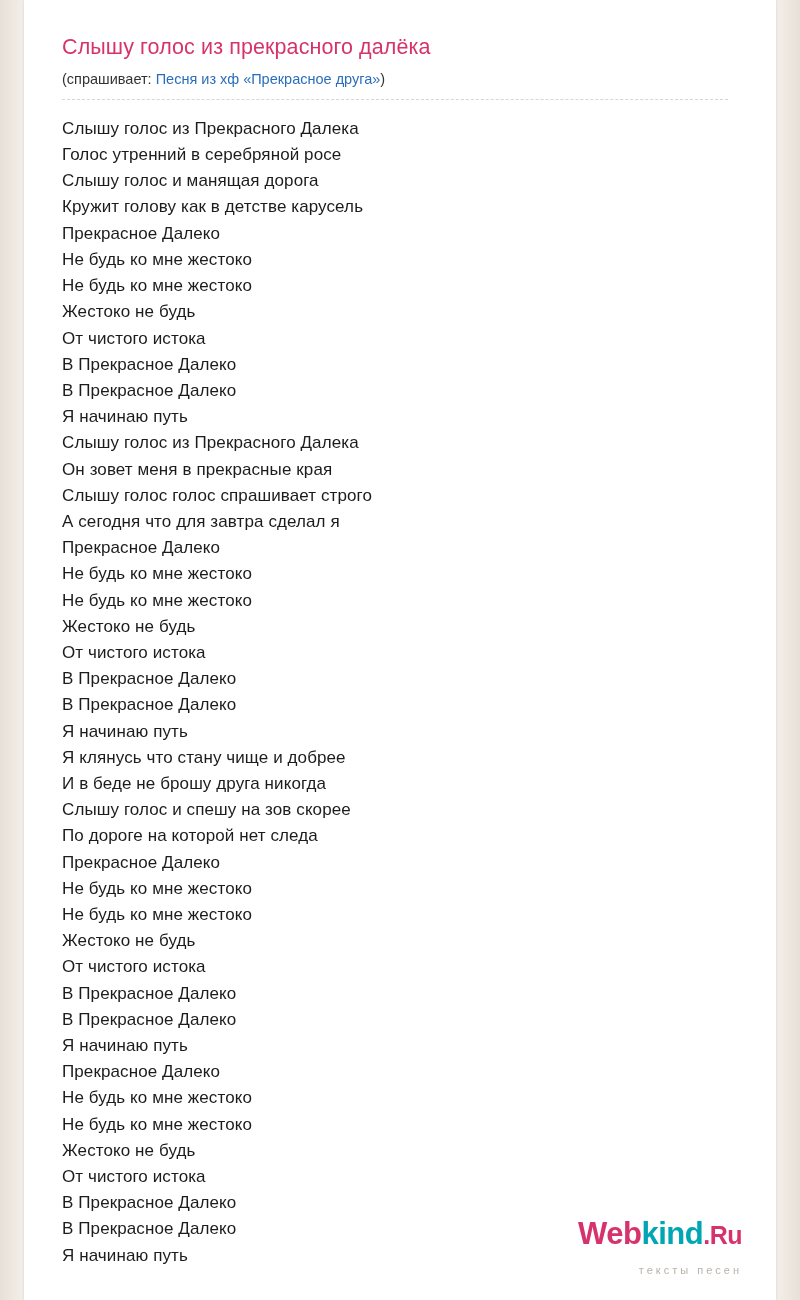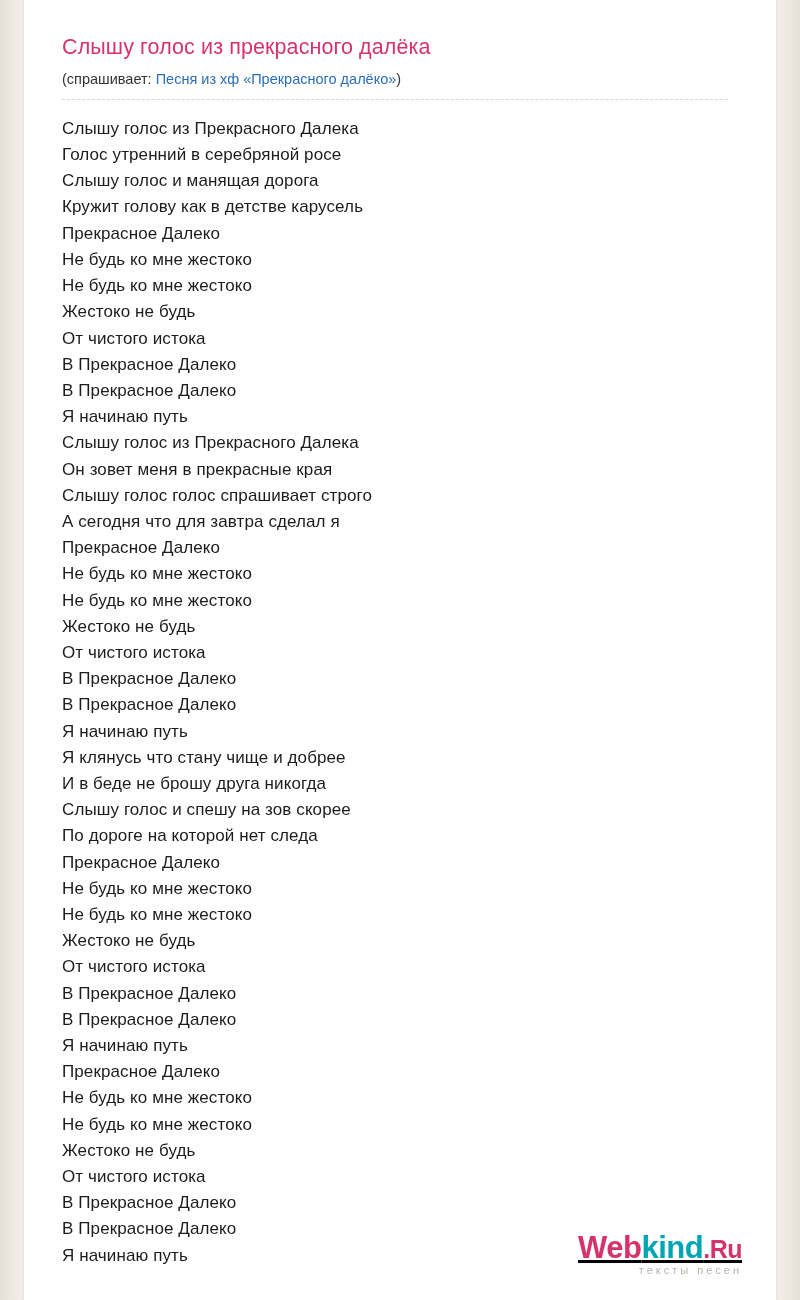--- a/index.html
+++ b/index.html
@@ -74,45 +74,44 @@
     right: 34px;
     bottom: 24px;
     text-align: right;
     user-select: none;
   }
   .wm-main {
     font-size: 31px;
     font-weight: bold;
     letter-spacing: -0.5px;
     line-height: 1;
-    text-decoration: underline;
   }
   .wm-web { color: #d6336c; }
   .wm-kind { color: #00a6b4; }
   .wm-ru { color: #d6336c; font-size: 25px; }
   .wm-sub {
     color: #b9b2ab;
     font-size: 11px;
     letter-spacing: 3px;
-    margin-top: 1px;
+    margin-top: 15px;
   }
 </style>
 </head>
 <body>
 
 <div class="page-edge-left"></div>
 <div class="page-edge-right"></div>
 
 <div class="sheet">
   <div class="inner">
 
     <h1 class="song-title">Слышу голос из прекрасного далёка</h1>
 
     <div class="artist-line">
-      <span>(спрашивает: </span><a class="artist-link" href="#">Песня из хф «Прекрасного далёко»</a><span>)</span>
+      <span>(спрашивает: </span><a class="artist-link" href="#">Песня из хф «Прекрасное друга»</a><span>)</span>
     </div>
 
     <div class="lyrics">Слышу голос из Прекрасного Далека
 Голос утренний в серебряной росе
 Слышу голос и манящая дорога
 Кружит голову как в детстве карусель
 Прекрасное Далеко
 Не будь ко мне жестоко
 Не будь ко мне жестоко
 Жестоко не будь

